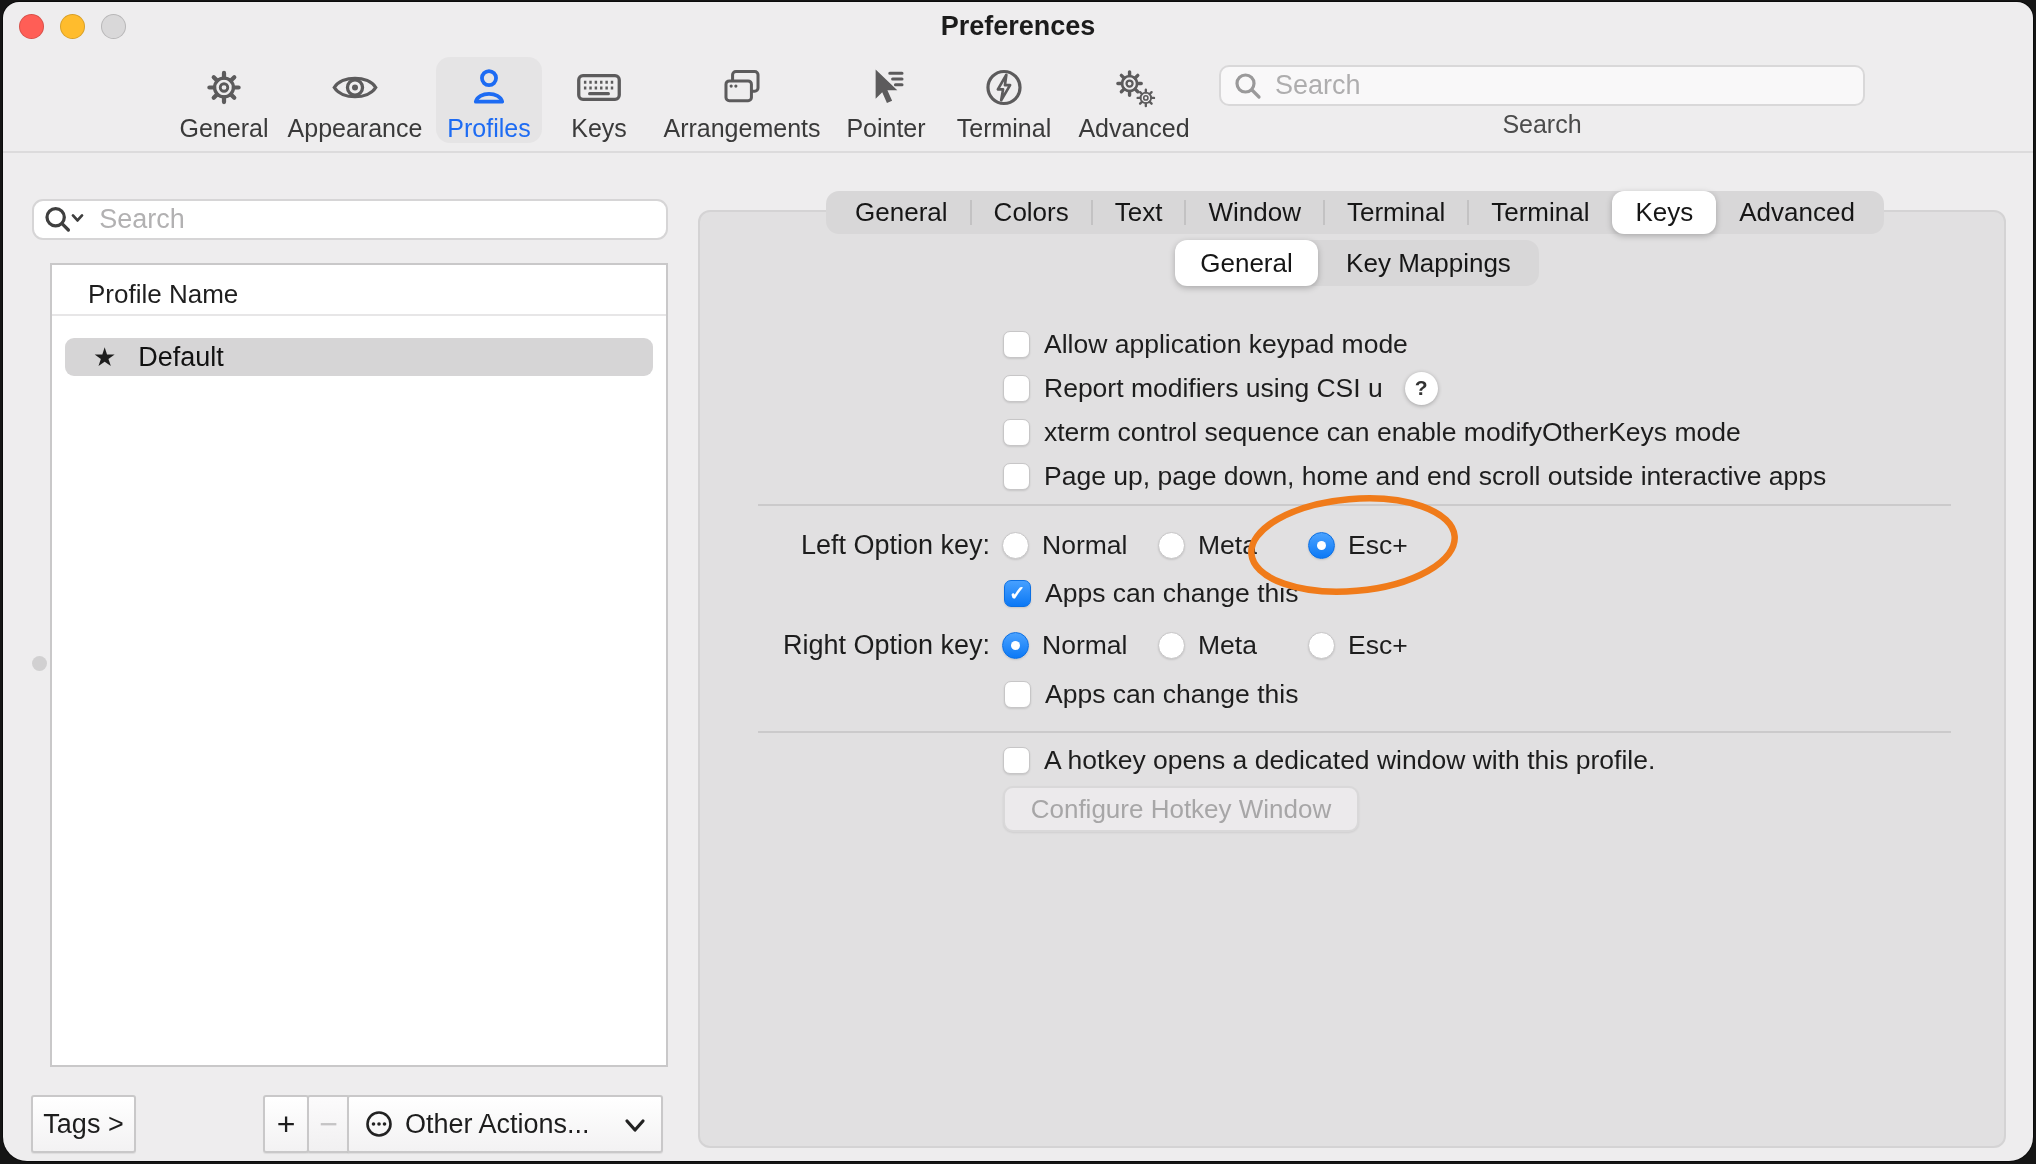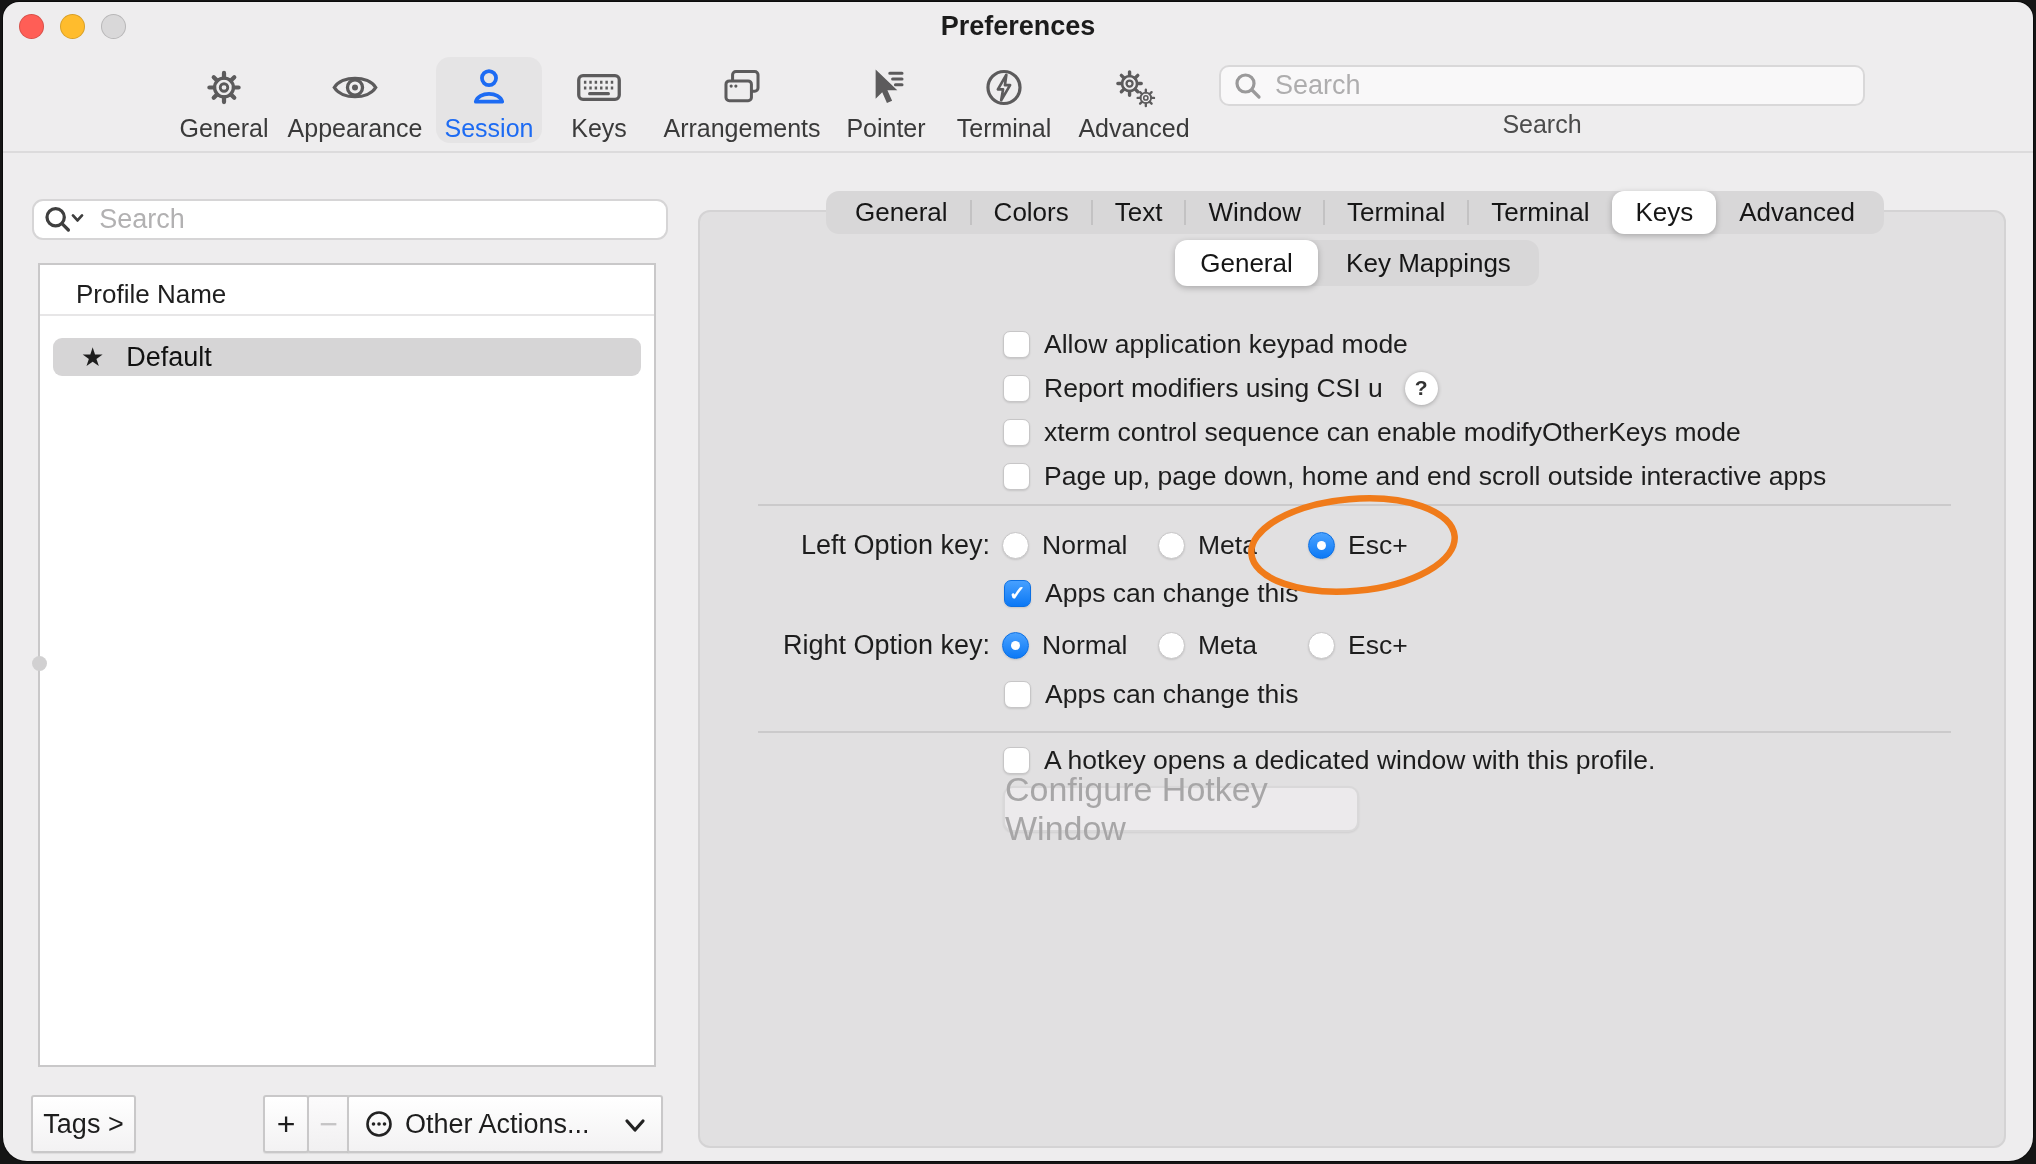--- a/index.html
+++ b/index.html
@@ -33,21 +33,21 @@
   .tsearch svg{flex:none;}
   .tsearch input{border:none;outline:none;background:transparent;font-size:27px;color:#333;width:100%;margin-left:10px;}
   .tsearch input::placeholder{color:#aeadae;}
   .tsearch-caption{position:absolute;left:1216px;top:108px;width:646px;text-align:center;font-size:25px;color:#4b4b4b;}
   .toolbar-divider{position:absolute;left:0;right:0;top:149px;height:2px;background:#dcdbdc;}
   
   .ssearch{position:absolute;left:29px;top:197px;width:636px;height:41px;background:#fff;
            border:2px solid #d6d5d6;border-radius:11px;display:flex;align-items:center;padding:0 8px;}
   .ssearch input{border:none;outline:none;background:transparent;font-size:27px;color:#333;width:100%;margin-left:6px;}
   .ssearch input::placeholder{color:#b2b1b2;}
-  .listbox{position:absolute;left:35px;top:261px;width:618px;height:804px;background:#fff;border:2px solid #c9c8c9;}
+  .listbox{position:absolute;left:47px;top:261px;width:618px;height:804px;background:#fff;border:2px solid #c9c8c9;}
   .listheader{position:absolute;left:36px;top:14px;font-size:26px;color:#1e1e1e;}
   .listheader-divider{position:absolute;left:0;right:0;top:49px;height:2px;background:#e7e6e7;}
   .profile-row{position:absolute;left:13px;top:73px;width:588px;height:38px;background:#d6d5d6;border-radius:9px;
                display:flex;align-items:center;}
   .profile-star{font-size:26px;color:#1d1d1d;margin-left:28px;line-height:1;}
   .profile-name{font-size:27px;color:#111;margin-left:22px;}
   .side-dot{position:absolute;left:29px;top:654px;width:15px;height:15px;border-radius:50%;background:#d1d0d1;}
   
   .fbtn{position:absolute;top:1093px;height:58px;background:linear-gradient(#ffffff,#f3f2f3);
         border:2px solid #c9c8c9;border-radius:3px;display:flex;align-items:center;justify-content:center;
@@ -93,21 +93,21 @@
   .optlabel{position:absolute;left:740px;width:247px;height:34px;line-height:34px;text-align:right;
             font-size:27px;color:#1d1d1d;}
   .ol1{top:526px;} .ol2{top:626px;}
   .optrow{position:absolute;left:999px;width:520px;height:34px;}
   .or1{top:526px;} .or2{top:626px;}
   .pair{position:absolute;top:0;height:34px;display:flex;align-items:center;gap:13px;font-size:26.5px;color:#1d1d1d;}
   .p1{left:0;} .p2{left:156px;} .p3{left:306px;}
   .apps1{left:1001px;top:574px;} .apps2{left:1001px;top:675px;} .hotkeyrow{left:1000px;top:741px;}
   .conf-btn{position:absolute;left:1000px;top:784px;width:356px;height:46px;background:#eceaec;
             border:2px solid #d9d8d9;border-radius:10px;display:flex;align-items:center;justify-content:center;
-            font-size:34px;color:#a7a6a7;box-shadow:0 1px 2px rgba(0,0,0,.08);}
+            font-size:26px;color:#a7a6a7;box-shadow:0 1px 2px rgba(0,0,0,.08);}
   .annotation{position:absolute;left:1228px;top:476px;width:256px;height:140px;pointer-events:none;}
 </style>
 </head>
 <body>
 
 <div class="stage">
 <div class="window">
 
   <svg width="0" height="0" style="position:absolute">
         <defs>
@@ -136,21 +136,21 @@
       <circle cx="26" cy="26" r="8" fill="none" stroke="currentColor" stroke-width="3.5"></circle>
       <circle cx="26" cy="26" r="3.2" fill="currentColor"></circle>
     </svg>
     <div class="tlabel">Appearance</div>
   </div>
   <div class="titem ti-profiles" data-state="selected">
     <svg class="icn" viewBox="0 0 52 52">
       <circle cx="26" cy="16" r="7.5" fill="none" stroke="currentColor" stroke-width="4"></circle>
       <path d="M12,41 C14.5,30 37.5,30 40,41 Z" fill="none" stroke="currentColor" stroke-width="4" stroke-linejoin="round"></path>
     </svg>
-    <div class="tlabel">Session</div>
+    <div class="tlabel">Profiles</div>
   </div>
   <div class="titem ti-keys" data-state="">
     <svg class="icn" viewBox="0 0 52 52">
       <rect x="4.5" y="13.5" width="43" height="25" rx="4.5" fill="none" stroke="currentColor" stroke-width="3.5"></rect>
       <path d="M10,20.5 H42" stroke="currentColor" stroke-width="3.2" stroke-dasharray="2.6 3.1" fill="none"></path>
       <path d="M10,26.5 H42" stroke="currentColor" stroke-width="3.2" stroke-dasharray="2.6 3.1" fill="none"></path>
       <path d="M16,32.5 H36" stroke="currentColor" stroke-width="3.2" stroke-linecap="round" fill="none"></path>
     </svg>
     <div class="tlabel">Keys</div>
   </div>

